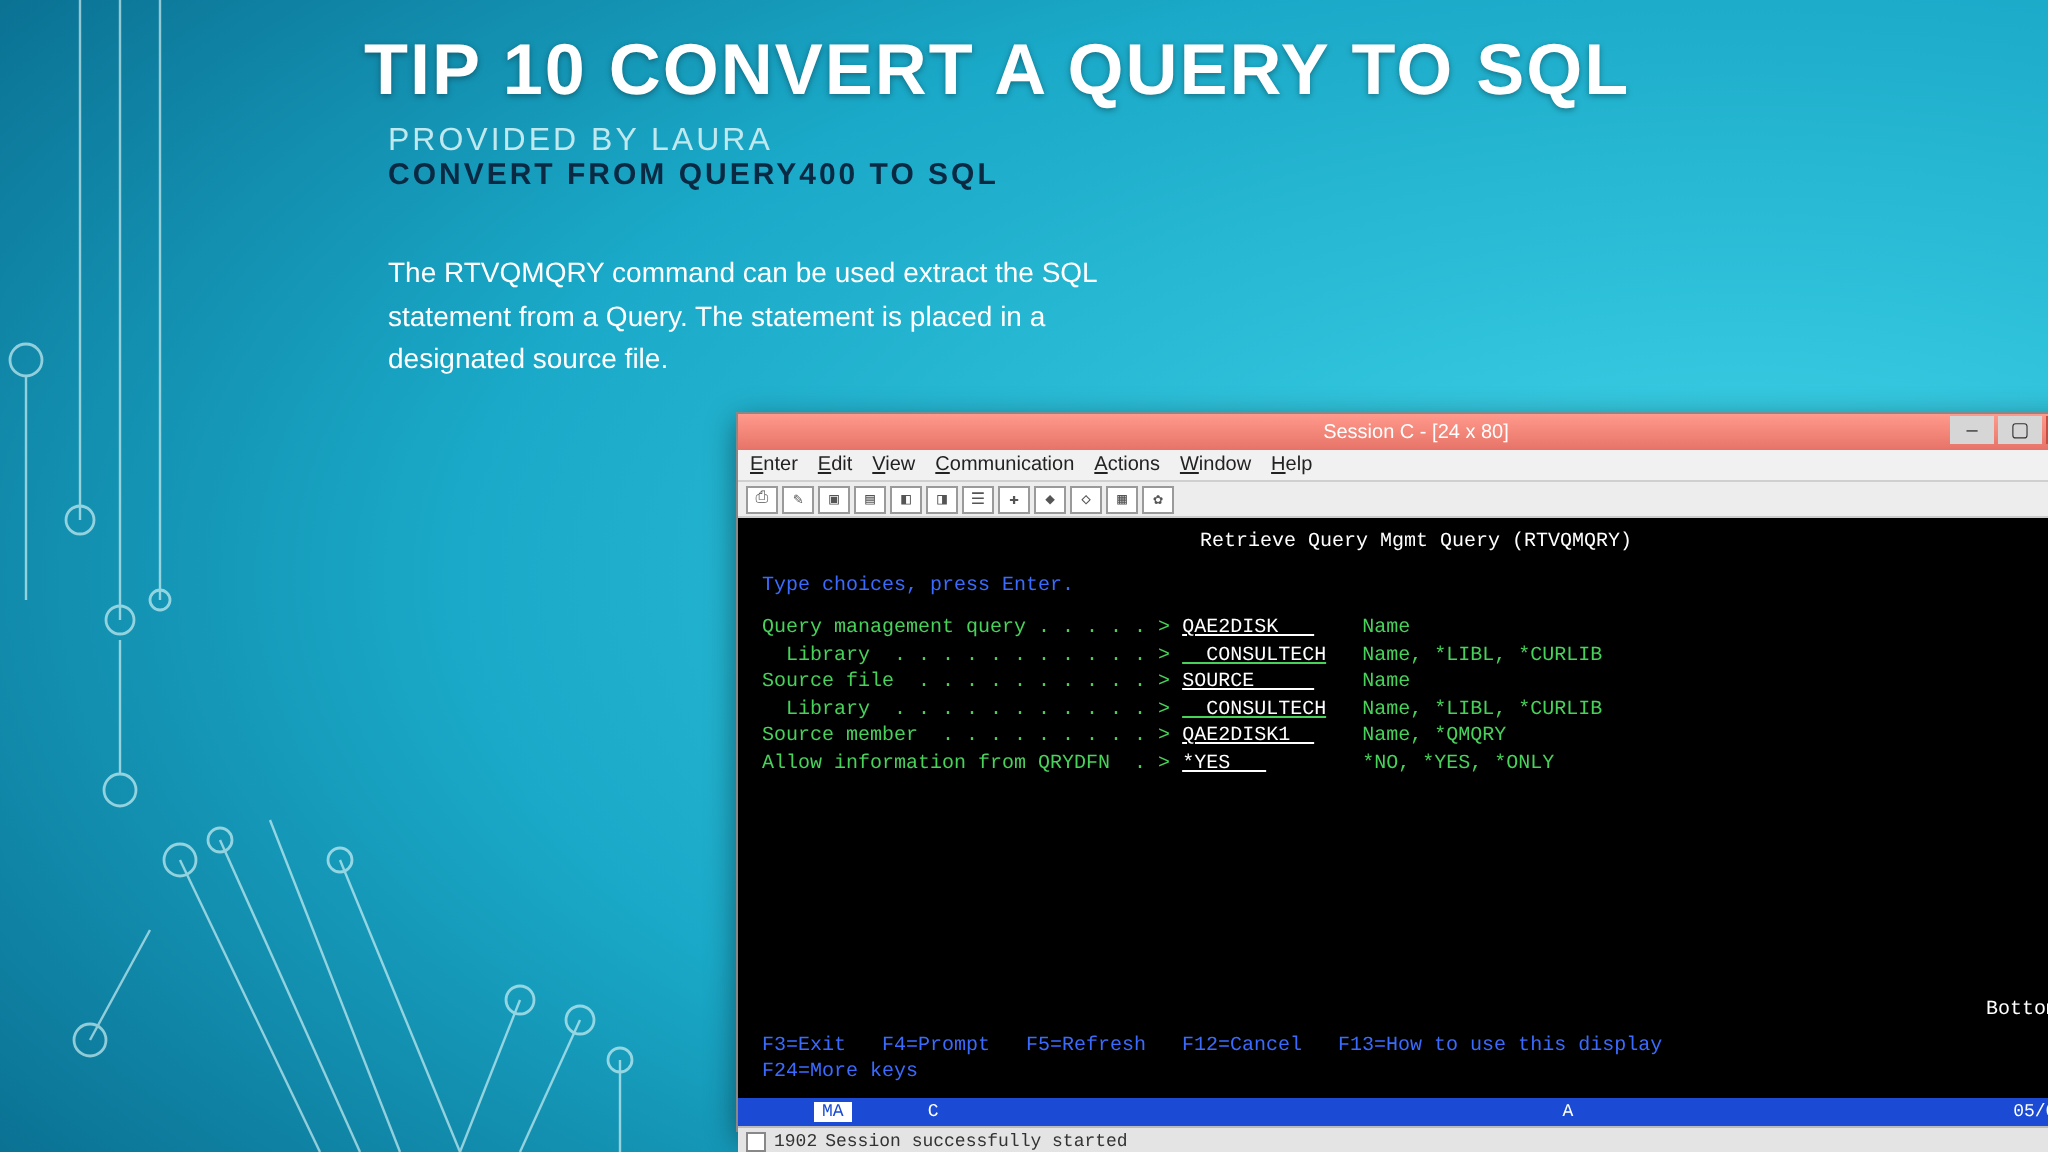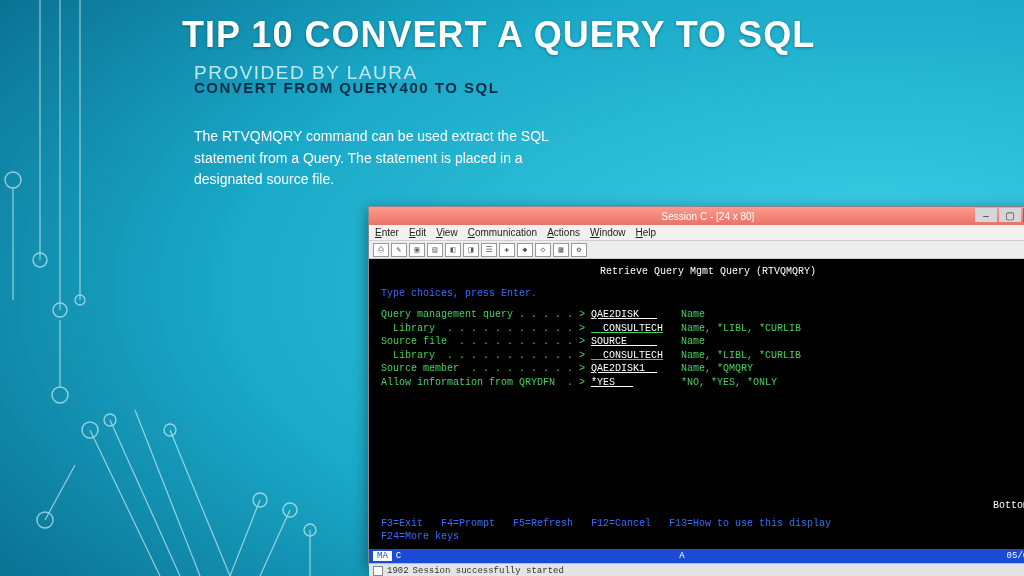--- a/index.html
+++ b/index.html
@@ -15,21 +15,21 @@
   .circuit circle.node { fill:none; stroke:#e8ffff; stroke-width:1.4; }
   .circuit line { stroke:#e8ffff; stroke-width:1.2; }
 
   
   .slide-title {
     position:absolute; top:14px; left:170px;
     font-size:36px; font-weight:800; letter-spacing:1px; color:#fff;
     text-shadow:0 1px 3px rgba(0,0,0,.35);
     margin-left:12px;
   }
-  .provided   { position:absolute; top:62px;  left:194px; font-size:19px; letter-spacing:1.5px; color:#bfe9ef;}
+  .provided   { position:absolute; top:62px;  left:194px; font-size:16px; letter-spacing:1.5px; color:#bfe9ef;}
   .subheading { position:absolute; top:79px;  left:194px; font-size:15px; letter-spacing:1.5px; color:#0a2a44; font-weight:600;}
   .body-text  { position:absolute; top:126px; left:194px; width:380px; font-size:14px; line-height:1.55; color:#fff;}
 
   
   .window {
     position:absolute; top:206px; left:368px; width:680px; height:360px;
     background:#e9e9e9; border:1px solid #888;
     font-family:"Courier New", monospace; font-size:10px;
     box-shadow:0 4px 14px rgba(0,0,0,.45);
   }
@@ -70,21 +70,21 @@
   .term .lbl   { color:#47d25a;text-align:center;}
   .term .val   { color:#fff; text-decoration:underline; text-decoration-color:#47d25a;}
   .term .valu  { color:#fff; text-decoration:underline;text-align:center;}
   .term .help  { color:#47d25a;}
   .term .bottom{ text-align:right; color:#fff; margin-top:110px; padding-right:6px;}
   .term .fkeys { color:#3a6bff; margin-top:4px; white-space:pre;}
   .statusbar-inner{
     height:14px; background:#1b4bd4; color:#fff; font-size:9px;
     display:flex; padding:0 4px; align-items:center; white-space:pre;
   }
-  .statusbar-inner .seg{ padding:0 4px;}
+  .statusbar-inner .seg{ padding:0 4px;margin-left:34px;}
   .statusbar-inner .seg.hl{ background:#fff; color:#1b4bd4;}
   .statusbar-outer{
     height:14px; background:#e4e4e4; color:#333; font-size:9px;
     display:flex; align-items:center; gap:4px; padding:0 4px;
     border-top:1px solid #bbb;
   }
   .sq{ width:10px; height:10px; border:1px solid #888; background:#fff;}
 </style>
 </head>
 <body>

